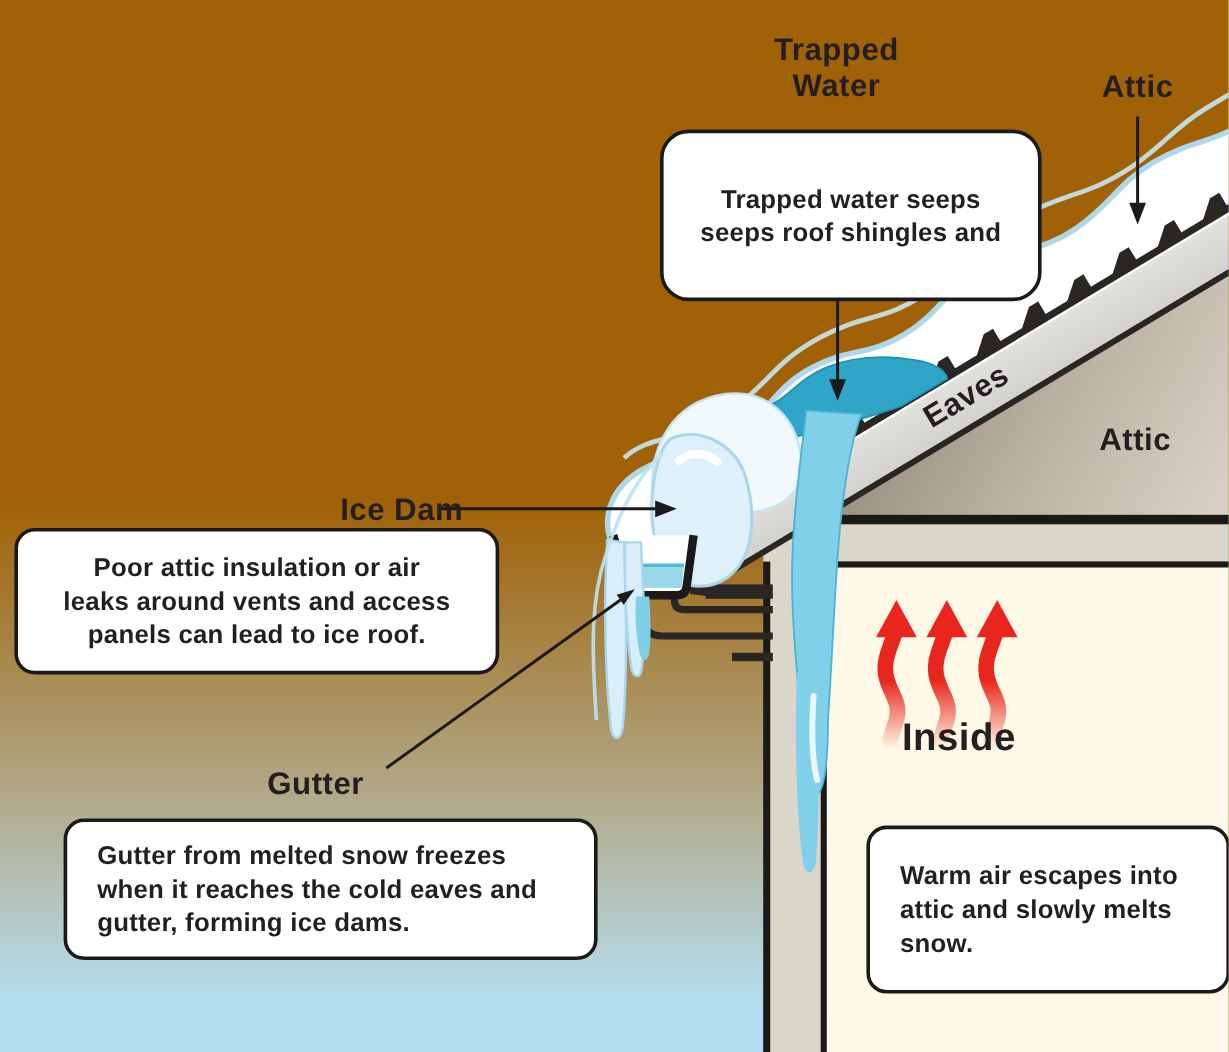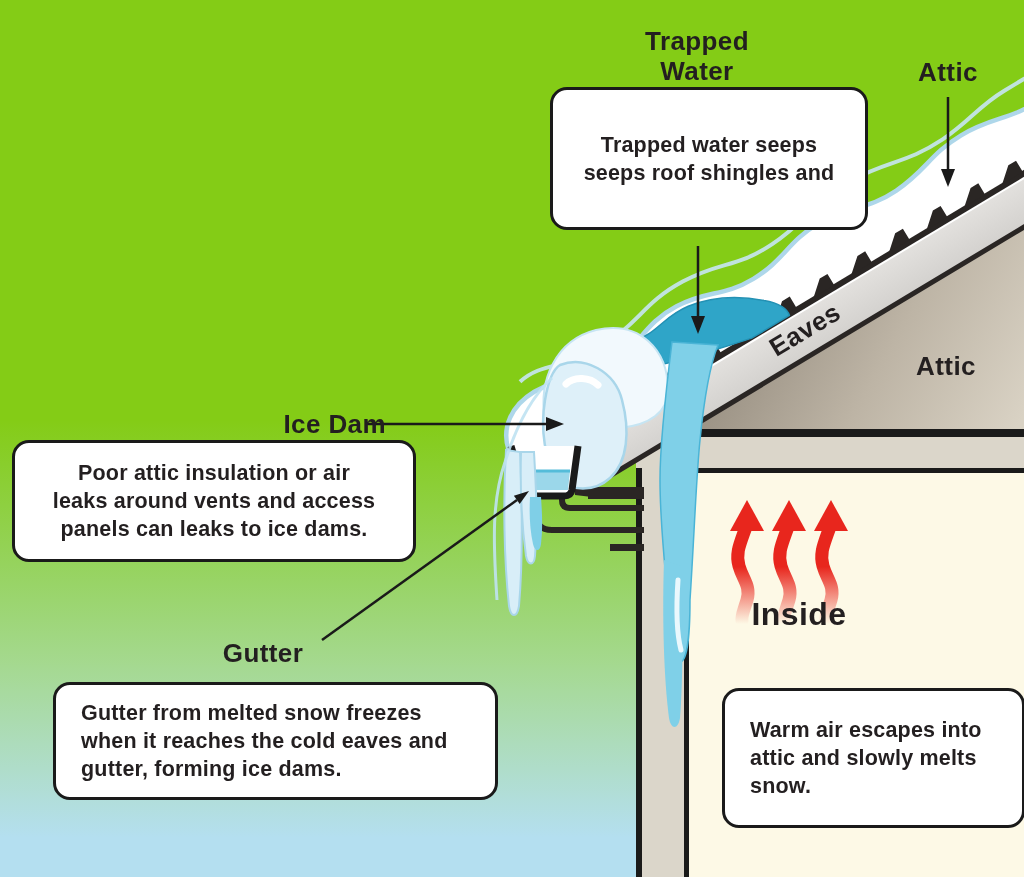--- a/index.html
+++ b/index.html
@@ -1,17 +1,17 @@
 <!DOCTYPE html>
 <html><head>
 <meta charset="utf-8">
 <style>
   html,body{margin:0;padding:0;background:#ffffff;}
   .stage{
-    position:relative;width:1024px;height:877px;overflow:hidden;background:#84cc16;
+    position:relative;width:1024px;height:877px;overflow:hidden;background:#a16207;
     font-family:"Liberation Sans",sans-serif;color:#231f20;
   }
   .stage svg{position:absolute;left:0;top:0;}
   .label{
     position:absolute;font-weight:bold;font-size:26px;letter-spacing:.4px;
     white-space:nowrap;color:#231f20;z-index:5;
   }
   .label.centerx{transform:translateX(-50%);text-align:center;}
   .label.rightx{transform:translateX(-100%);}
   .callout{
@@ -22,21 +22,21 @@
   .callout.center{align-items:center;text-align:center;}
   .callout.leftpad{padding-left:25px;align-items:flex-start;text-align:left;}
   .box-line{white-space:nowrap;}
   #trapped-water-label{left:697px;top:26px;line-height:30px;}
   #snow-label{left:948px;top:57px;}
   #ice-dam-label{left:351px;top:409px;margin-left:35px;}
   #gutter-label{left:263px;top:638px;}
   #attic-label{left:946px;top:351px;}
   #inside-label{left:799px;top:596px;font-size:32px;}
   #eaves-label{left:805px;top:330px;transform:translate(-50%,-50%) rotate(-31deg);}
-  #callout-trapped{left:550px;top:87px;width:312px;height:137px;}
+  #callout-trapped{left:550px;top:108px;width:312px;height:137px;border-radius:24px;}
   #callout-icedam{left:12px;top:440px;width:398px;height:116px;}
   #callout-gutter{left:53px;top:682px;width:414px;height:112px;}
   #callout-inside{left:722px;top:688px;width:272px;height:134px;text-align:center;}
 </style>
 </head>
 <body>
 
 <div class="stage">
 
 <svg width="1024" height="877" viewBox="0 0 1024 877">
@@ -178,21 +178,21 @@
   <div class="label centerx" id="gutter-label">Gutter</div>
   <div class="label centerx" id="inside-label">Inside</div>
 
   <div class="callout center" id="callout-trapped">
     <div class="box-line">Trapped water seeps</div>
     <div class="box-line">seeps roof shingles and</div>
   </div>
   <div class="callout center" id="callout-icedam">
     <div class="box-line">Poor attic insulation or air</div>
     <div class="box-line">leaks around vents and access</div>
-    <div class="box-line">panels can leaks to ice dams.</div>
+    <div class="box-line">panels can lead to ice roof.</div>
   </div>
   <div class="callout leftpad" id="callout-gutter">
     <div class="box-line">Gutter from melted snow freezes</div>
     <div class="box-line">when it reaches the cold eaves and</div>
     <div class="box-line">gutter, forming ice dams.</div>
   </div>
   <div class="callout leftpad" id="callout-inside">
     <div class="box-line">Warm air escapes into</div>
     <div class="box-line">attic and slowly melts</div>
     <div class="box-line">snow.</div>

